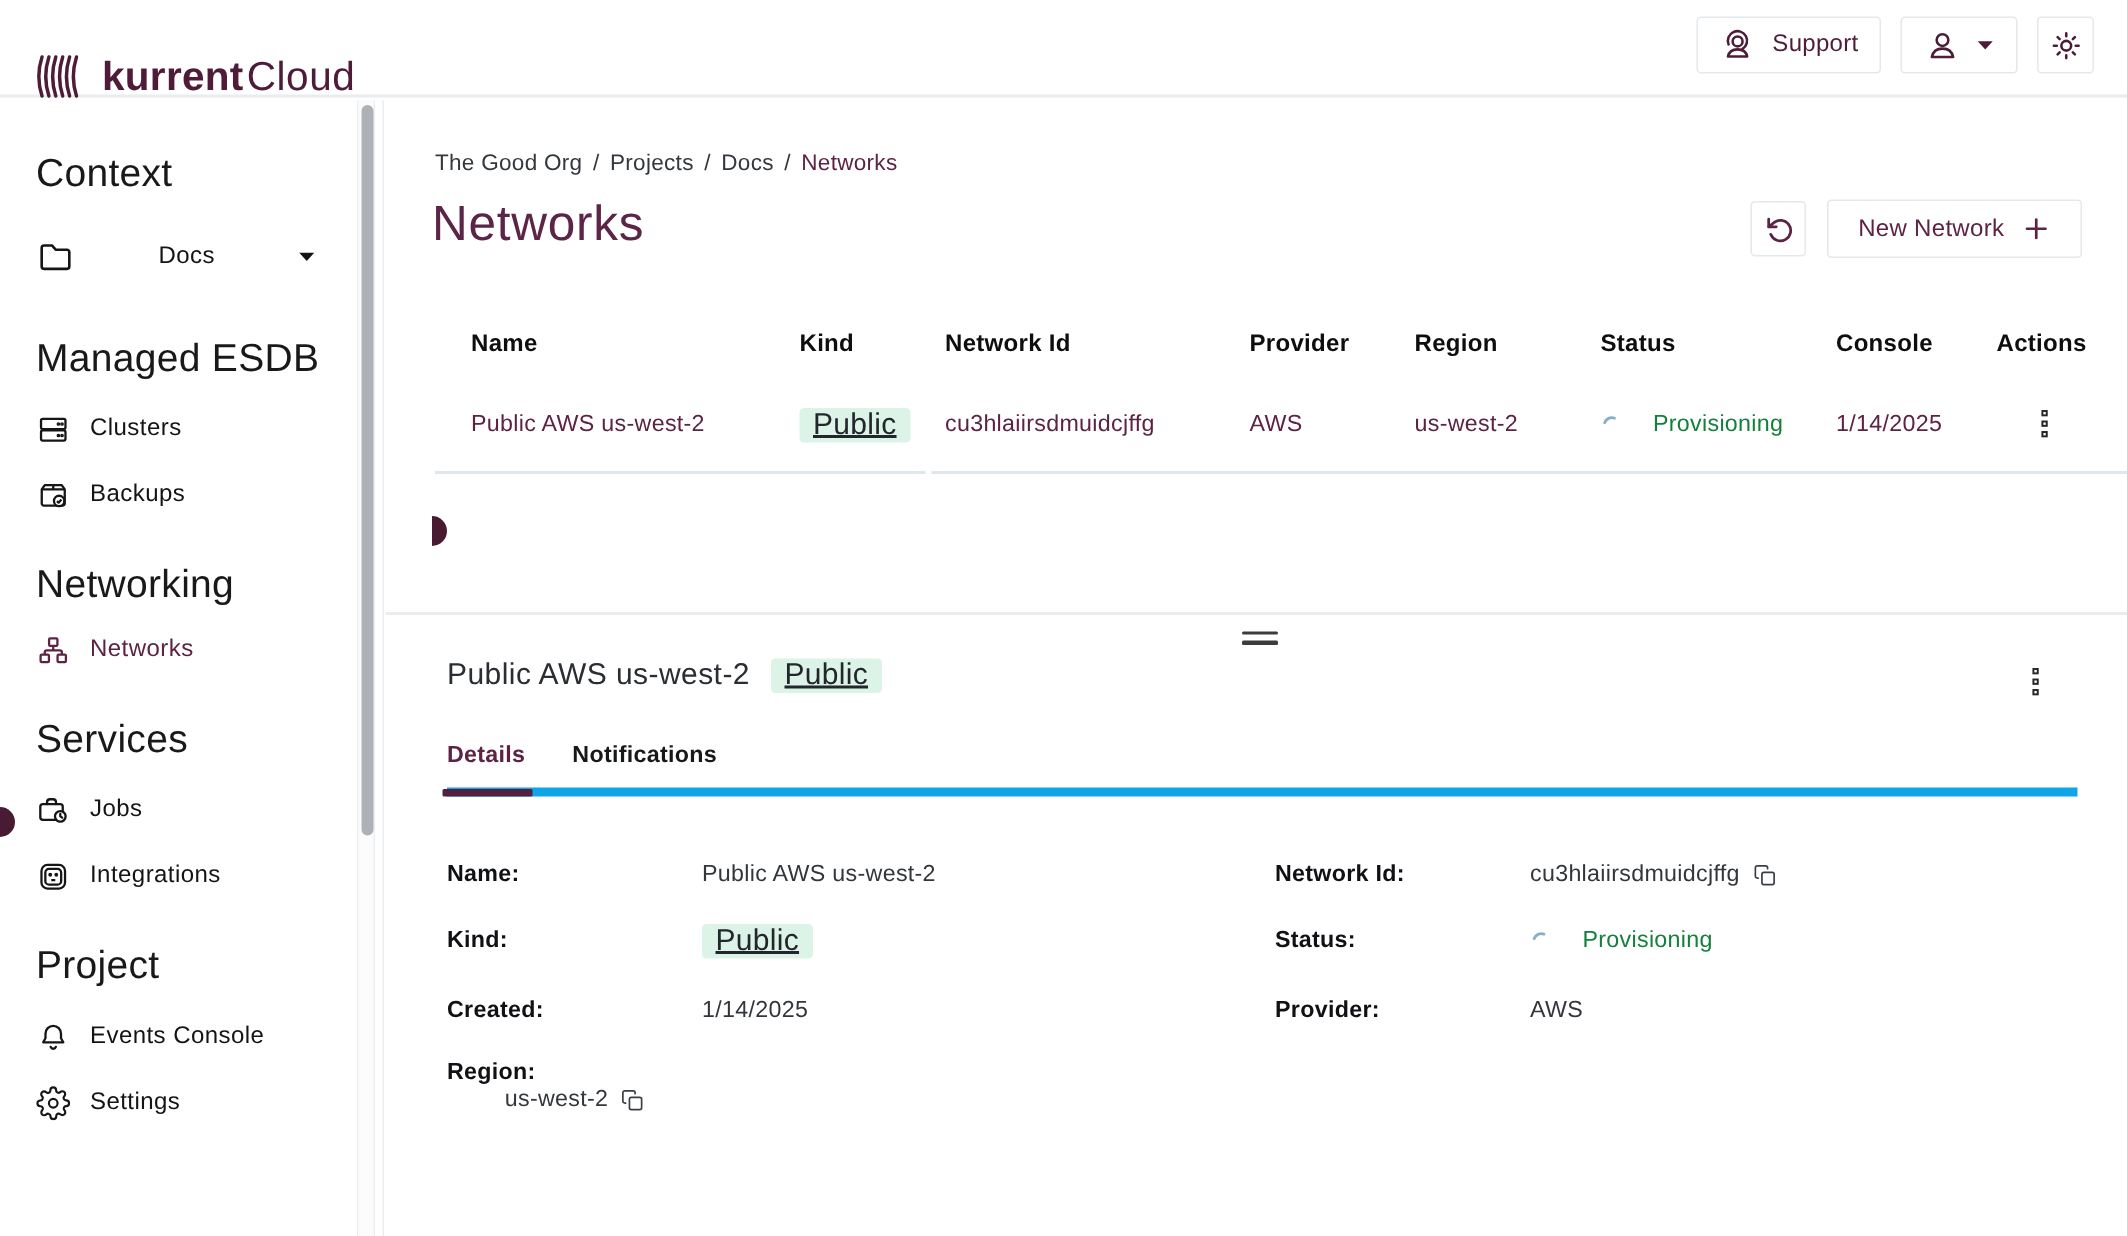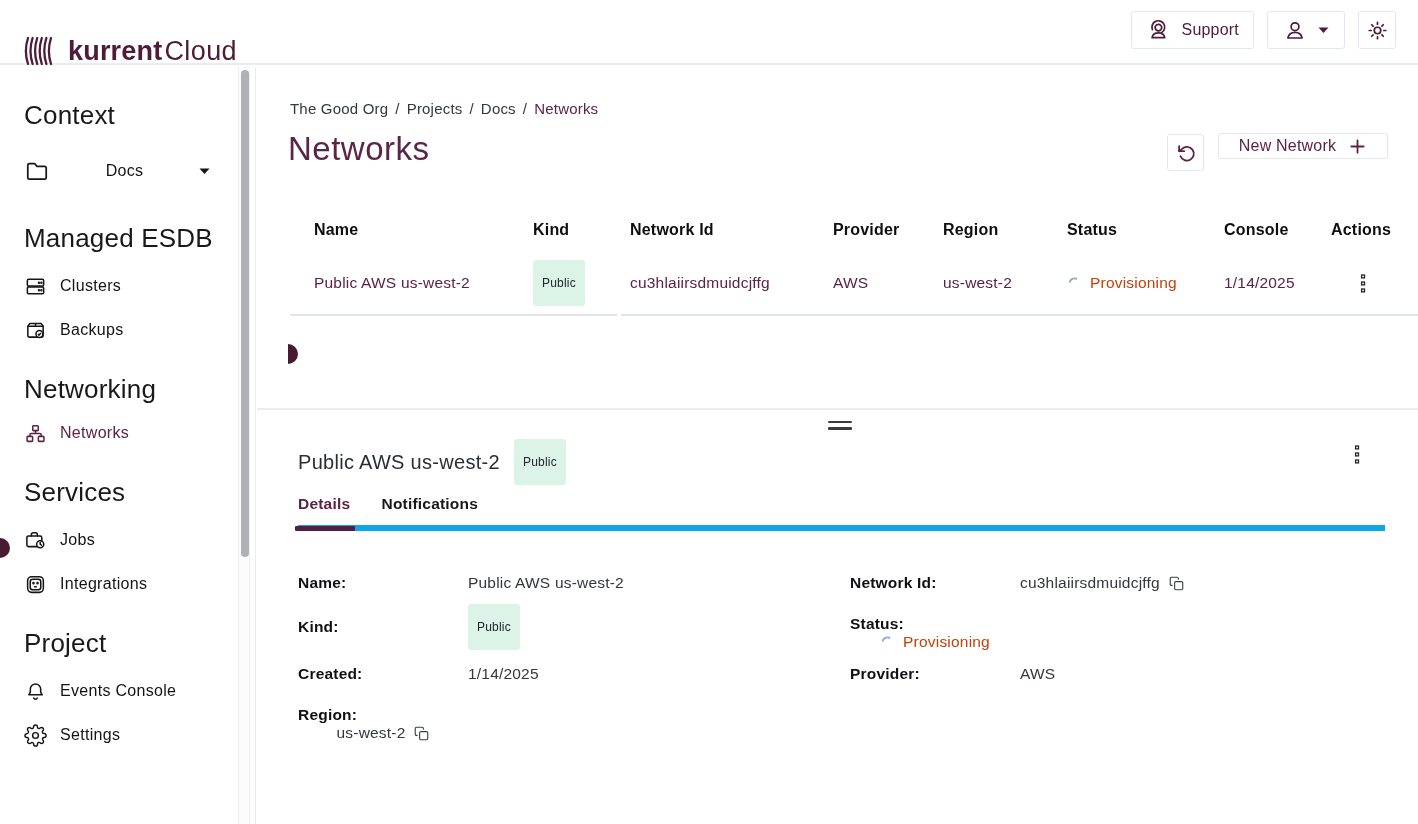--- a/index.html
+++ b/index.html
@@ -45,37 +45,37 @@
 
   
   .main { position:absolute; left:257px; top:67px; right:0; bottom:0; background:#fff; }
   .breadcrumb { position:absolute; left:33px; top:33px; font-size:15px; letter-spacing:.2px; color:#33383d; display:flex; gap:7px; }
   .breadcrumb .crumb { cursor:pointer; }
   .breadcrumb .sep { color:#33383d; }
   .breadcrumb .current { color:#5c2344; }
   .page-title { position:absolute; left:31px; top:63px; font-size:33px; font-weight:400; letter-spacing:.5px; color:#5b2547; }
   .refresh-btn { position:absolute; left:910px; top:67px; width:37px; height:37px; display:flex; align-items:center; justify-content:center;
     border:1px solid #e3e8ec; border-radius:3px; background:#fff; cursor:pointer; }
-  .new-btn { position:absolute; left:961px; top:66px; height:26px; width:170px; display:flex; align-items:center; justify-content:center; gap:12px;
+  .new-btn { position:absolute; left:961px; top:66px; height:39px; width:170px; display:flex; align-items:center; justify-content:center; gap:12px;
     border:1px solid #e3e8ec; border-radius:3px; background:#fff; cursor:pointer;
     font-family:inherit; font-size:16px; font-weight:500; letter-spacing:.2px; color:#5c2344; }
 
   
   .nettable { position:absolute; left:33px; right:0; top:145px; }
   .t-grid { display:grid; grid-template-columns:219px 97px 203px 110px 124px 157px 107px auto; padding-left:24px; align-items:center; }
   .t-head { height:35px; }
   .t-head .th { font-size:16px; font-weight:700; color:#0e0e0e; letter-spacing:.2px; }
   .hline { position:absolute; top:102px; height:2px; background:#e0e6ea; }
   .hline.left { left:0; width:327px; }
   .hline.right { left:331px; right:0; }
   .t-row { height:64px; margin-top:4px; cursor:pointer; }
   .t-row .td { font-size:15.5px; color:#5c2344; letter-spacing:.2px; }
   .row-indicator { position:absolute; left:-2px; top:132px; width:10px; height:20px; background:#491b33; border-radius:0 10px 10px 0; }
-  .badge { display:inline-block; background:#dcf4e8; color:#23262b; font-size:12px; letter-spacing:.2px; padding:16px 9px; border-radius:3px; }
-  .status-wrap { display:flex; align-items:center; gap:8px; color:#c2410c; font-weight:500; font-size:15.5px; letter-spacing:.2px; }
+  .badge { display:inline-block; background:#dcf4e8; color:#23262b; font-size:20px; letter-spacing:.2px; padding:0 9px; border-radius:3px;text-decoration:underline; }
+  .status-wrap { display:flex; align-items:center; gap:20px; color:#15803d; font-weight:500; font-size:15.5px; letter-spacing:.2px; }
   .kebab-btn { background:none; border:none; cursor:pointer; padding:4px; margin-left:22px; }
 
   
   .pane-divider { position:absolute; left:0; right:0; top:341px; height:2px; background:#e9edf0; }
   .drag-handle { position:absolute; left:571px; top:352px; width:24px; height:12px; cursor:row-resize; display:flex; flex-direction:column; justify-content:center; gap:4px; }
   .drag-handle span { display:block; height:2.5px; background:#3c3c3c; border-radius:1px; }
 
   
   .detail-title-row { position:absolute; left:41px; top:372px; display:flex; align-items:center; gap:14px; }
   .detail-title { font-size:20px; font-weight:400; color:#2a2e33; letter-spacing:.3px; }
@@ -390,21 +390,21 @@
         <button class="copy-btn">
           <span>
             <svg width="15" height="15" viewBox="0 0 24 24" fill="none" stroke="#3a3f45" stroke-width="1.8" stroke-linecap="round" stroke-linejoin="round">
               <rect x="9" y="9" width="13" height="13" rx="2"></rect>
                 <path d="M5 15H4a2 2 0 0 1-2-2V4a2 2 0 0 1 2-2h9a2 2 0 0 1 2 2v1"></path>
             </svg>
           </span>
         </button>
       </span>
     </div>
-    <div class="field" style="left:593px; top:548px;flex-direction:column;">
+    <div class="field" style="left:593px; top:548px;">
       <span class="flabel">Status:</span>
       <span class="fvalue">
         <span class="status-wrap">
           <span>
             <svg width="15" height="15" viewBox="0 0 16 16" fill="none">
               <circle cx="8" cy="8" r="5.4" stroke="#86b0c9" stroke-width="2" stroke-linecap="round" stroke-dasharray="8.5 25.5" transform="rotate(-160 8 8)"></circle>
             </svg>
           </span>
           <span>Provisioning</span>
         </span>

